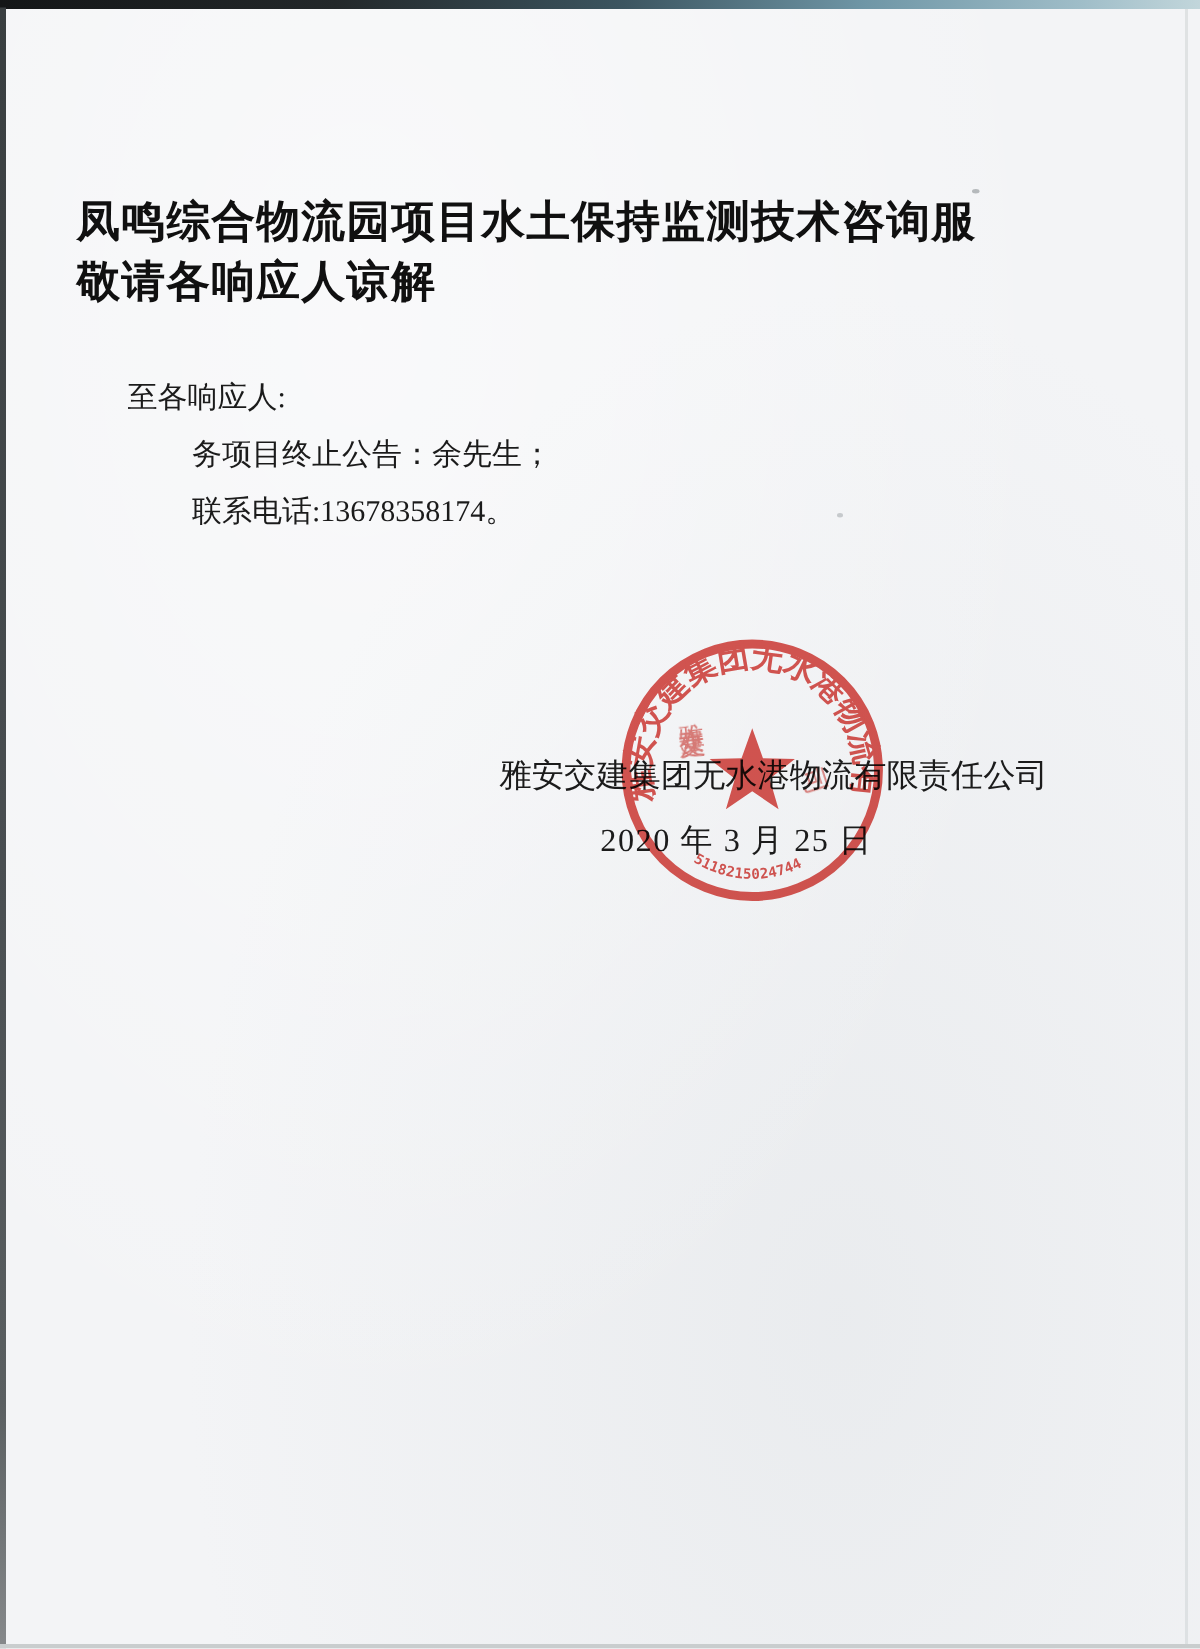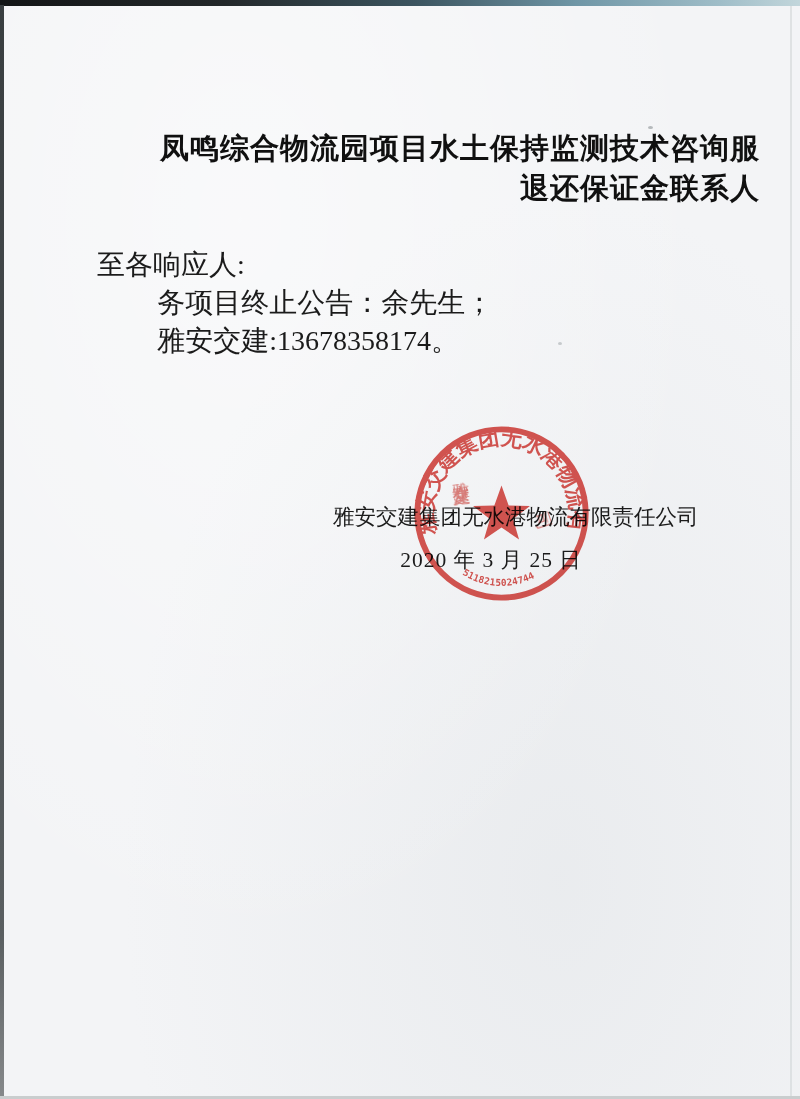--- a/index.html
+++ b/index.html
@@ -19,30 +19,30 @@
     background:linear-gradient(90deg,#141617,#23282a 28%,#3c5560 52%,#6f96a6 72%,#9fbdc8 90%,#c2d6db);}
   .edge-left{position:absolute;top:5px;left:0;width:4px;height:1094px;
     background:linear-gradient(180deg,#393e40,#4a4f52 55%,#5a5f61 85%,#86898b);}
   .edge-bottom{position:absolute;bottom:0;left:0;width:800px;height:3px;background:#c9cdce;}
   .edge-right{position:absolute;top:6px;right:8px;width:2px;height:1090px;background:#d6dadb;opacity:.7;}
   .speck1{position:absolute;left:648px;top:126px;width:5px;height:3px;background:#9aa0a3;border-radius:50%;opacity:.7;}
   .speck2{position:absolute;left:558px;top:342px;width:4px;height:3px;background:#a8adb0;border-radius:50%;opacity:.6;}
 
   .doc-title{
     position:absolute;top:128px;left:51px;right:40px;
-    text-align:right;
+    text-align:left;
     font-family:"Liberation Sans","DejaVu Sans",sans-serif;
     font-weight:bold;font-size:29px;line-height:40px;
     color:#101010;letter-spacing:1px;margin:0;
   }
   .doc-title span{display:block;}
 
   .body-block{
     position:absolute;top:246px;left:85px;right:82px;
-    font-size:28px;line-height:38px;margin-left:12px;
+    font-size:20px;line-height:38px;
   }
   .body-block p{margin:0;}
   .indent{text-indent:2.15em;}
 
   .signature{
     position:absolute;top:503px;left:333px;width:356px;
     font-size:21.5px;line-height:28px;
   }
   .signature .company{white-space:nowrap;}
   .signature .date{margin-top:15px;text-align:center;transform:translateX(-20px);letter-spacing:1px;}
@@ -66,27 +66,27 @@
 
   <div class="edge-top"></div>
   <div class="edge-left"></div>
   <div class="edge-bottom"></div>
   <div class="edge-right"></div>
   <div class="speck1"></div>
   <div class="speck2"></div>
 
   <h1 class="doc-title">
     <span>凤鸣综合物流园项目水土保持监测技术咨询服</span>
-    <span>退还保证金联系人</span>
+    <span>敬请各响应人谅解</span>
   </h1>
 
   <div class="body-block">
     <p>至各响应人:</p>
     <p class="indent">务项目终止公告：余先生；</p>
-    <p class="indent">雅安交建:13678358174。</p>
+    <p class="indent">联系电话:13678358174。</p>
   </div>
 
   <div class="signature">
     <div class="company">雅安交建集团无水港物流有限责任公司</div>
     <div class="date">2020 年 3 月 25 日</div>
   </div>
 
   <div class="seal">
     <svg viewBox="0 0 200 200">
       <defs>

